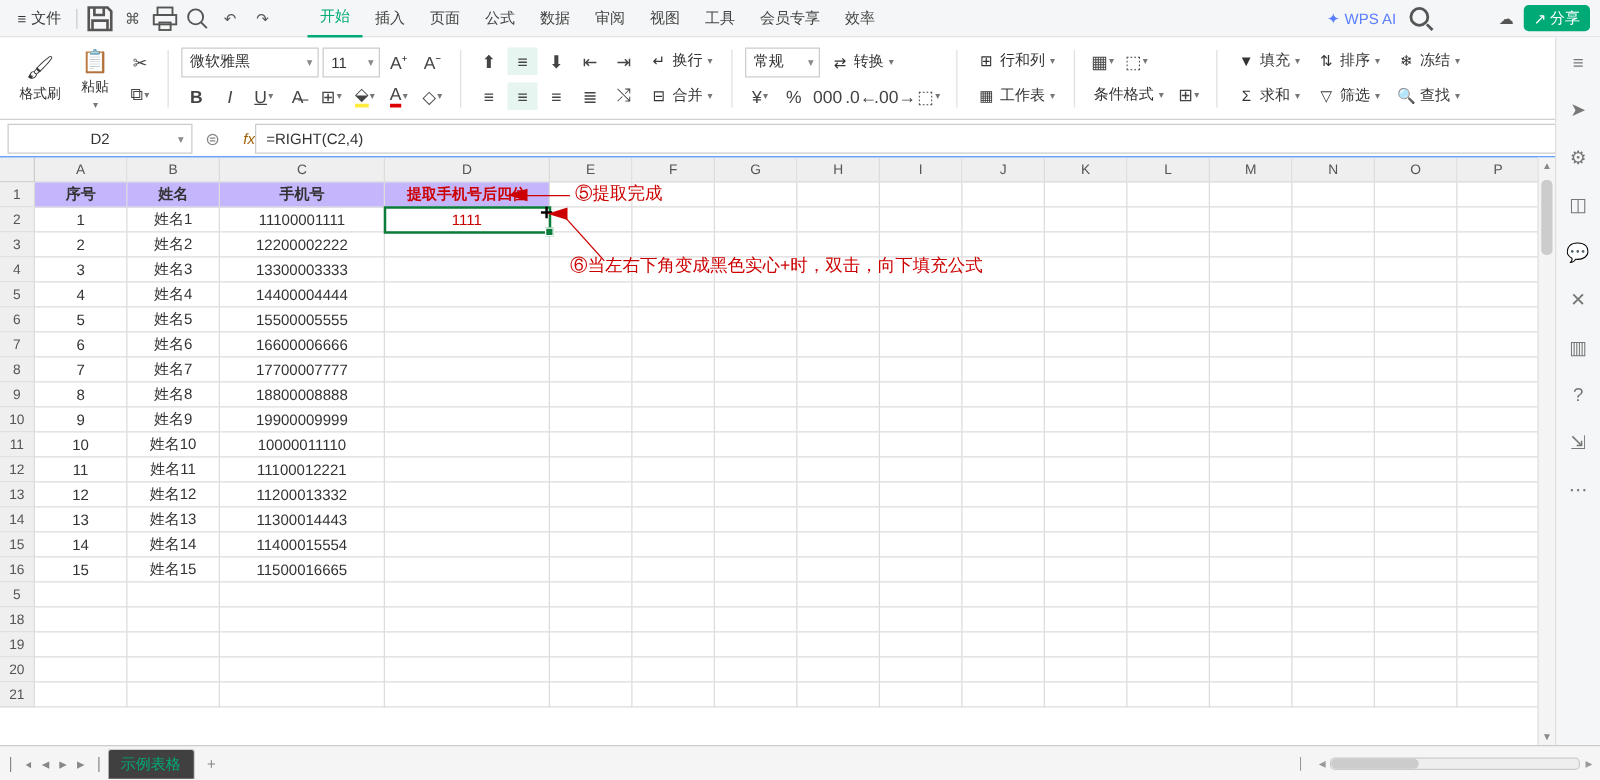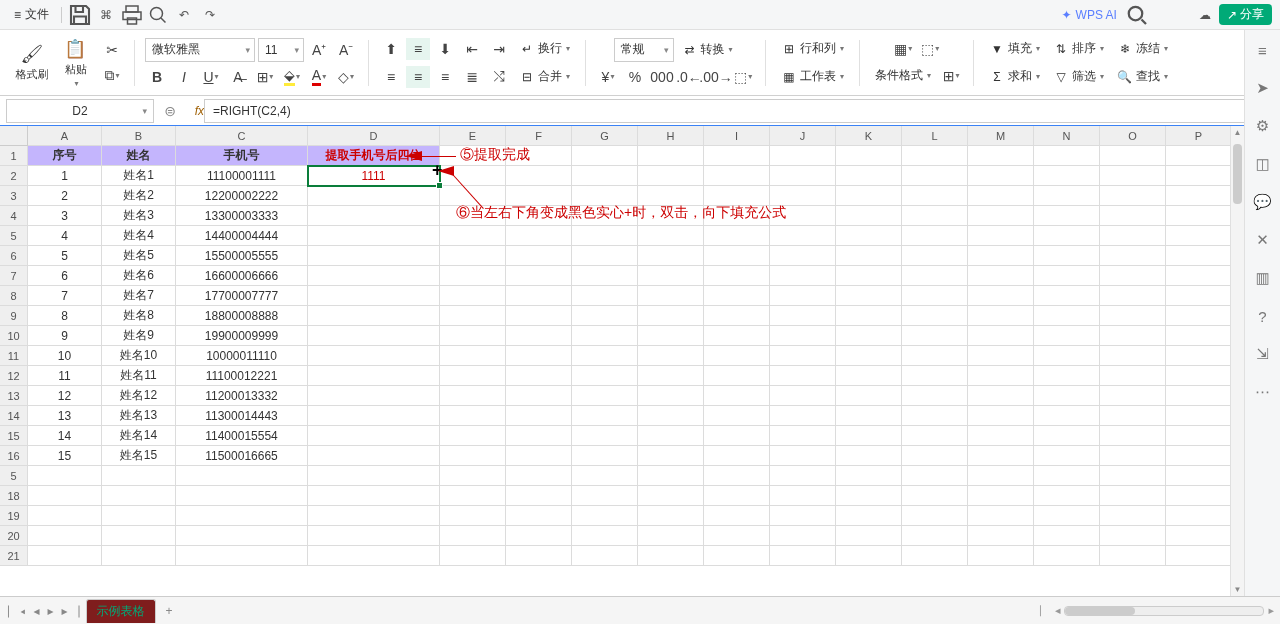--- a/index.html
+++ b/index.html
@@ -20,21 +20,21 @@
 .ribbon-group { display: flex; flex-direction: column; align-items: center; gap: 2px; }
 .ribbon-group.row { flex-direction: row; gap: 4px; }
 .ribbon-sep { width: 1px; height: 46px; background: #e0e0e0; margin: 0 4px; }
 .ribbon-btn-large { display: flex; flex-direction: column; align-items: center; justify-content: center; width: 40px; height: 54px; font-size: 11px; gap: 2px; cursor: pointer; }
 .ribbon-btn-large .ico { width: 22px; height: 22px; display: flex; align-items: center; justify-content: center; font-size: 18px; }
 .ribbon-btn-small { width: 24px; height: 22px; display: flex; align-items: center; justify-content: center; cursor: pointer; font-size: 14px; color: #444; }
 .font-select { height: 24px; border: 1px solid #ccc; padding: 0 18px 0 6px; font-size: 12px; min-width: 110px; display: flex; align-items: center; position: relative; background: #fff; }
 .font-select::after, .size-select::after { content: "▾"; position: absolute; right: 4px; color: #888; font-size: 9px; }
 .size-select { height: 24px; border: 1px solid #ccc; padding: 0 16px 0 6px; font-size: 12px; width: 46px; display: flex; align-items: center; position: relative; background: #fff; }
 .ribbon-col { display: flex; flex-direction: column; gap: 4px; }
-.ribbon-row { display: flex; gap: 3px; align-items: center; justify-content: center; }
+.ribbon-row { display: flex; gap: 3px; align-items: center; }
 .ribbon-mid-btn { display: flex; align-items: center; gap: 3px; padding: 0 5px; height: 24px; cursor: pointer; font-size: 12px; white-space: nowrap; }
 .ribbon-mid-btn .ico, .ribbon-btn-small .ico { width: 16px; height: 16px; display: inline-flex; align-items: center; justify-content: center; }
 .dd { font-size: 8px; color: #777; margin-left: 1px;}
 
 
 .formula-row { height: 30px; display: flex; align-items: center; border-bottom: 1px solid #3b82f6; background: #fff; }
 .name-box { width: 148px; height: 24px; margin: 0 6px; border: 1px solid #ccc; display: flex; align-items: center; justify-content: center; position: relative; font-size: 12px; }
 .name-box::after { content: "▾"; position: absolute; right: 6px; color: #888; font-size: 9px; }
 .fx-label { width: 24px; text-align: right; font-style: italic; color: #a16207; }
 .formula-input { flex: 1; height: 24px; border: 1px solid #ccc; padding: 0 8px; display: flex; align-items: center; font-size: 12px; }
@@ -56,21 +56,21 @@
 
 .anno { position: absolute; color: #c00; font-size: 14px; pointer-events: none; white-space: nowrap; }
 .arrow-left { width: 0; height: 0; border-top: 5px solid transparent; border-bottom: 5px solid transparent; border-right: 16px solid #c00; position: absolute; }
 .arrow-line { height: 1px; background: #c00; position: absolute; transform-origin: left center; }
 .plus-cursor { position: absolute; font-size: 18px; color: #000; font-weight: bold; line-height: 1;}
 
 
 .sheet-bar { position: absolute; bottom: 0; left: 0; right: 0; height: 28px; display: flex; align-items: center; border-top: 1px solid #ccc; background: #f5f5f5; padding: 0 6px; gap: 4px; }
 .sheet-nav { display: flex; gap: 4px; }
 .sheet-nav span { color: #888; cursor: pointer; font-size: 12px; padding: 0 2px; }
-.sheet-tab { background: #7f1d1d; border: 1px solid #ccc; border-bottom: none; padding: 3px 10px; font-size: 12px; color: #0a7; border-radius: 3px 3px 0 0; }
+.sheet-tab { background: #404040; border: 1px solid #ccc; border-bottom: none; padding: 3px 10px; font-size: 12px; color: #0a7; border-radius: 3px 3px 0 0; }
 .sheet-add { color: #888; padding: 0 6px; cursor: pointer; }
 .sheet-bar .scroll-h { flex:1; display:flex; justify-content:flex-end; align-items:center; gap:4px; color:#999; font-size:11px;}
 .scroll-h .bar { width:200px; height:10px; background:#eee; border:1px solid #ccc; border-radius:4px; position:relative;}
 .scroll-h .bar .thumb { position:absolute; left:0; width:70px; height:100%; background:#ccc; border-radius:4px;}
 
 
 .right-rail { position: absolute; right: 0; top: 30px; bottom: 28px; width: 36px; background: #f5f6f7; border-left: 1px solid #e0e0e0; display: flex; flex-direction: column; align-items: center; padding-top: 10px; gap: 18px; color: #777; }
 .right-rail .rico { width: 20px; height: 20px; display: flex; align-items: center; justify-content: center; cursor: pointer; font-size: 15px; }
 
 
@@ -105,20 +105,32 @@
     </div>
   <div class="icon-btn">
       <svg viewBox="0 0 16 16">
         <circle cx="7" cy="7" r="4" fill="none" stroke="#555"></circle>
         <line x1="10" y1="10" x2="13" y2="13" stroke="#555"></line>
       </svg>
     </div>
   <div class="icon-btn">↶</div>
   <div class="icon-btn">↷</div>
   <div style="width:20px"></div>
+  <div id="menu-tabs" style="display:flex">
+      <div class="tab active">开始</div>
+      <div class="tab">插入</div>
+      <div class="tab">页面</div>
+      <div class="tab">公式</div>
+      <div class="tab">数据</div>
+      <div class="tab">审阅</div>
+      <div class="tab">视图</div>
+      <div class="tab">工具</div>
+      <div class="tab">会员专享</div>
+      <div class="tab">效率</div>
+    </div>
   <div class="spacer"></div>
   <div class="wps-ai">
     <span>✦</span>
     <span>WPS AI</span>
   </div>
   <div class="icon-btn">
       <svg viewBox="0 0 16 16">
         <circle cx="7" cy="7" r="4.5" fill="none" stroke="#555" stroke-width="1.5"></circle>
         <line x1="11" y1="11" x2="14" y2="14" stroke="#555" stroke-width="1.5"></line>
       </svg>

